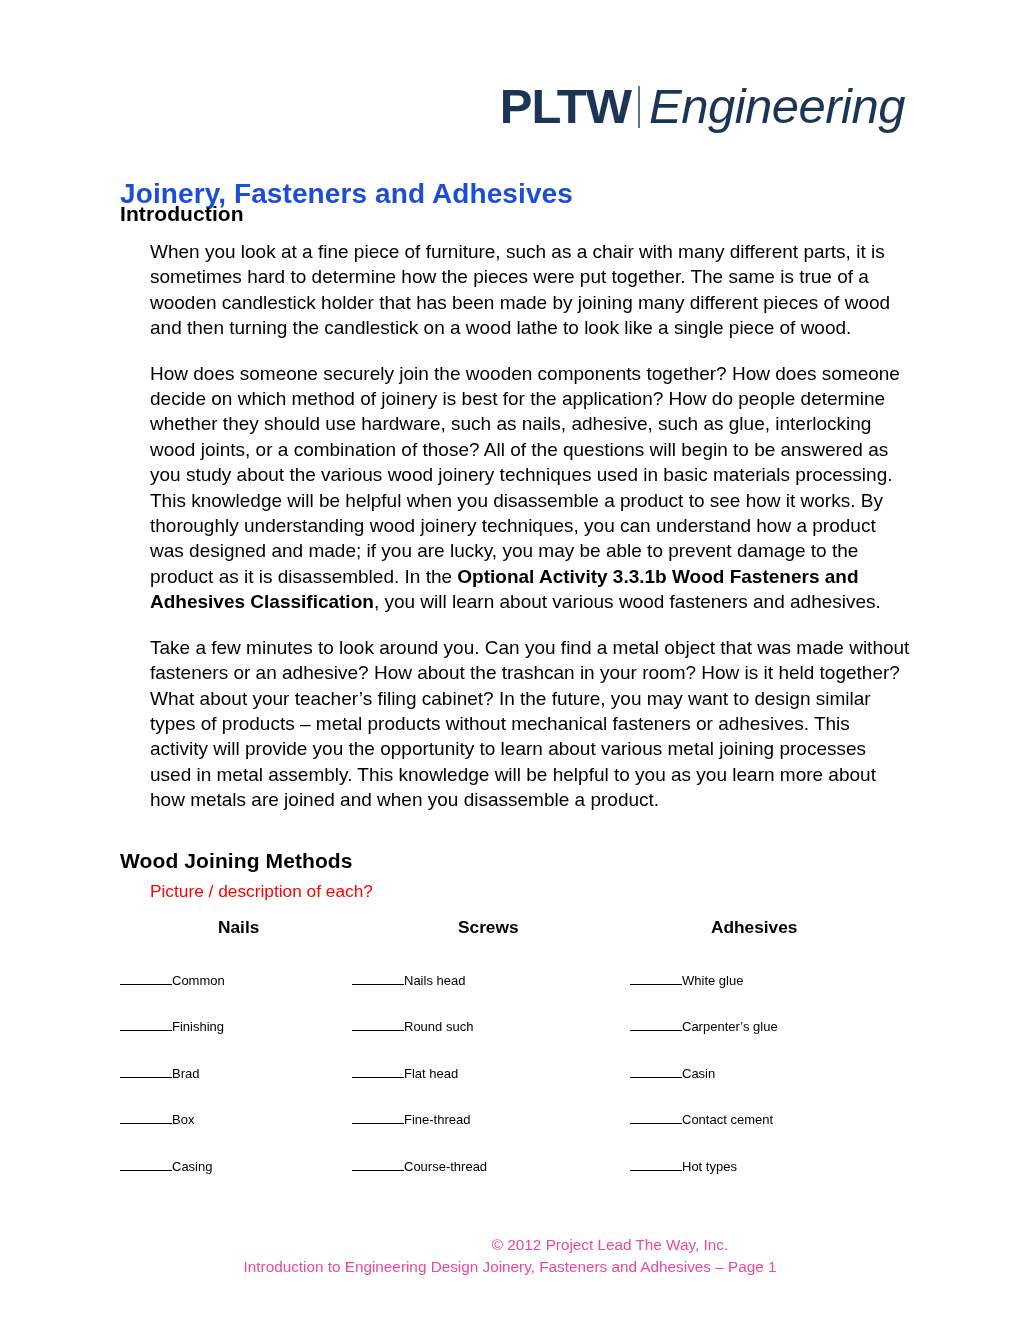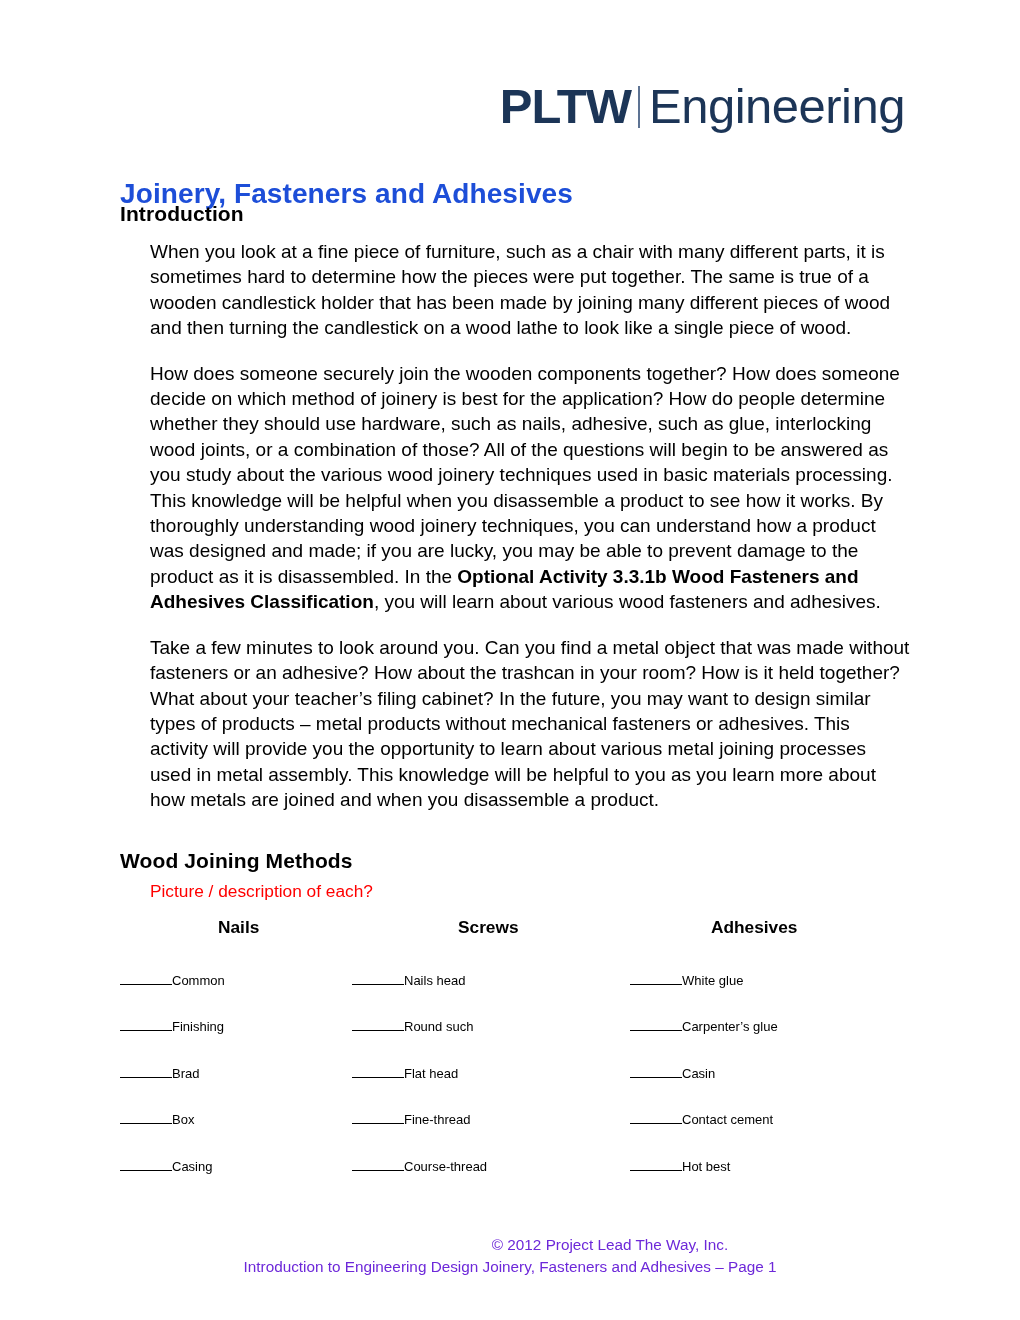--- a/index.html
+++ b/index.html
@@ -37,20 +37,21 @@
     height: 42px;
     background: #5d7393;
     margin: 0 9px 0 7px;
   }
   .logo-engineering {
     font-family: "Liberation Sans", sans-serif;
     font-weight: normal;
     font-size: 49px;
     letter-spacing: -0.5px;
     color: #1c3557;
+    font-style: italic;
   }
 
   
   .page-title {
     position: absolute;
     top: 159px;
     left: 120px;
     font-size: 28px;
     font-weight: bold;
     color: #1d4ed8;
@@ -145,21 +146,21 @@
 
   
   .footer {
     position: absolute;
     left: 0;
     right: 0;
     bottom: 42px;
     text-align: center;
     font-size: 15.3px;
     line-height: 22px;
-    color: #6d28d9;
+    color: #ec4899;
   }
   .footer .line1 { padding-left: 200px; }
   .footer .line2 { padding-left: 0px; }
 </style>
 </head>
 <body>
 
 <div class="logo-block">
   <span class="logo-pltw">PLTW</span>
   <span class="logo-divider"></span>
@@ -210,21 +211,21 @@
 
     <div class="list-row">
       <span class="list-cell c1"><span class="blank-line"></span><span>Box</span></span>
       <span class="list-cell c2"><span class="blank-line"></span><span>Fine-thread</span></span>
       <span class="list-cell c3"><span class="blank-line"></span><span>Contact cement</span></span>
     </div>
 
     <div class="list-row">
       <span class="list-cell c1"><span class="blank-line"></span><span>Casing</span></span>
       <span class="list-cell c2"><span class="blank-line"></span><span>Course-thread</span></span>
-      <span class="list-cell c3"><span class="blank-line"></span><span>Hot best</span></span>
+      <span class="list-cell c3"><span class="blank-line"></span><span>Hot types</span></span>
     </div>
 
   </div>
 </div>
 
 <div class="footer">
   <div class="line1">© 2012 Project Lead The Way, Inc.</div>
   <div class="line2">Introduction to Engineering Design Joinery, Fasteners and Adhesives – Page 1</div>
 </div>
 

